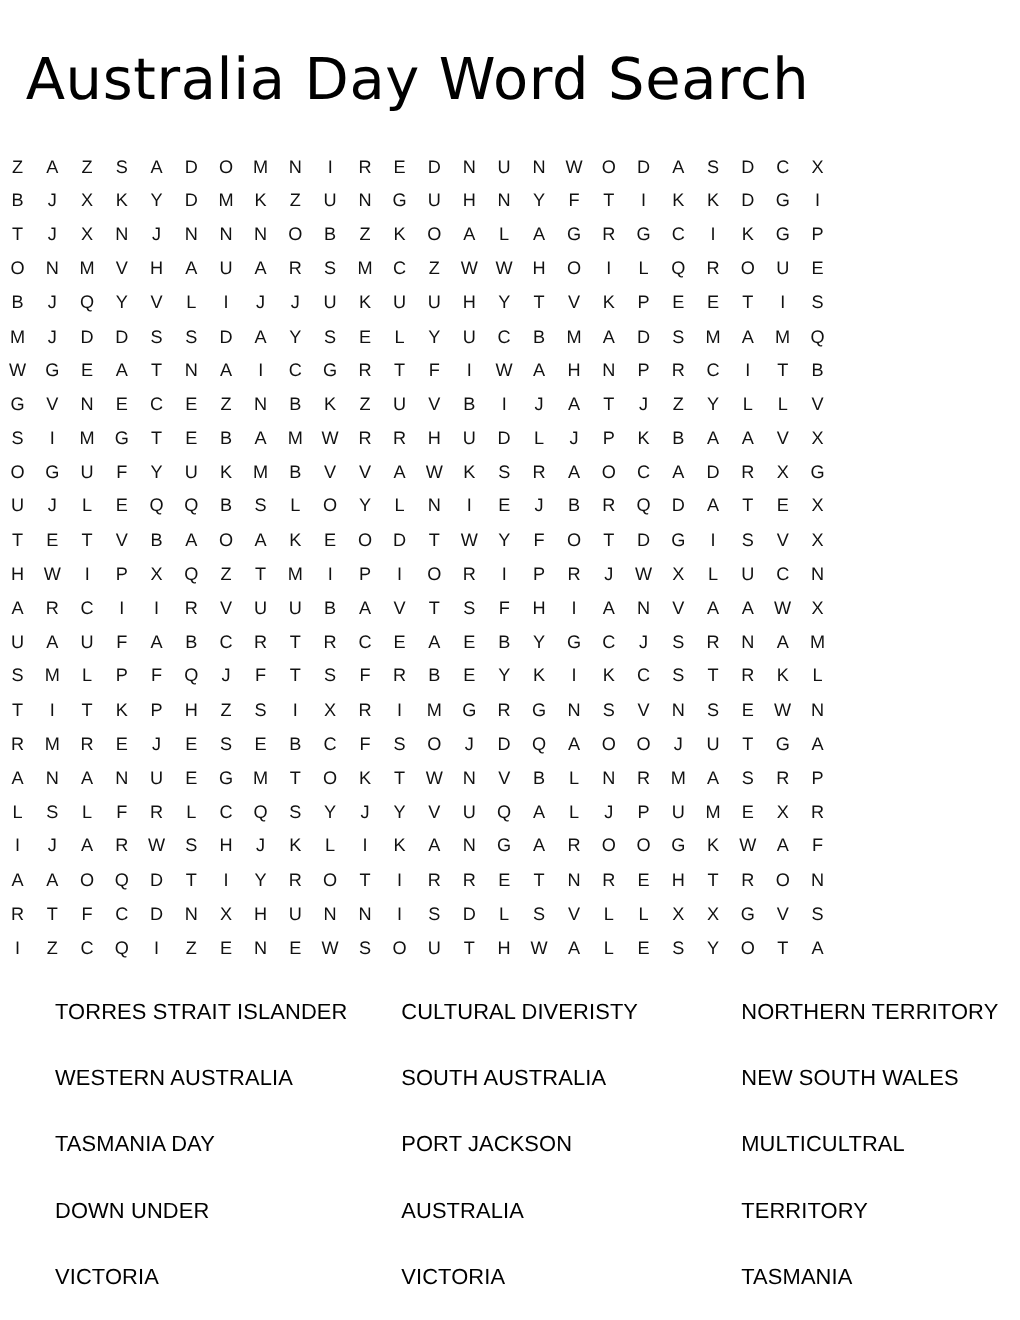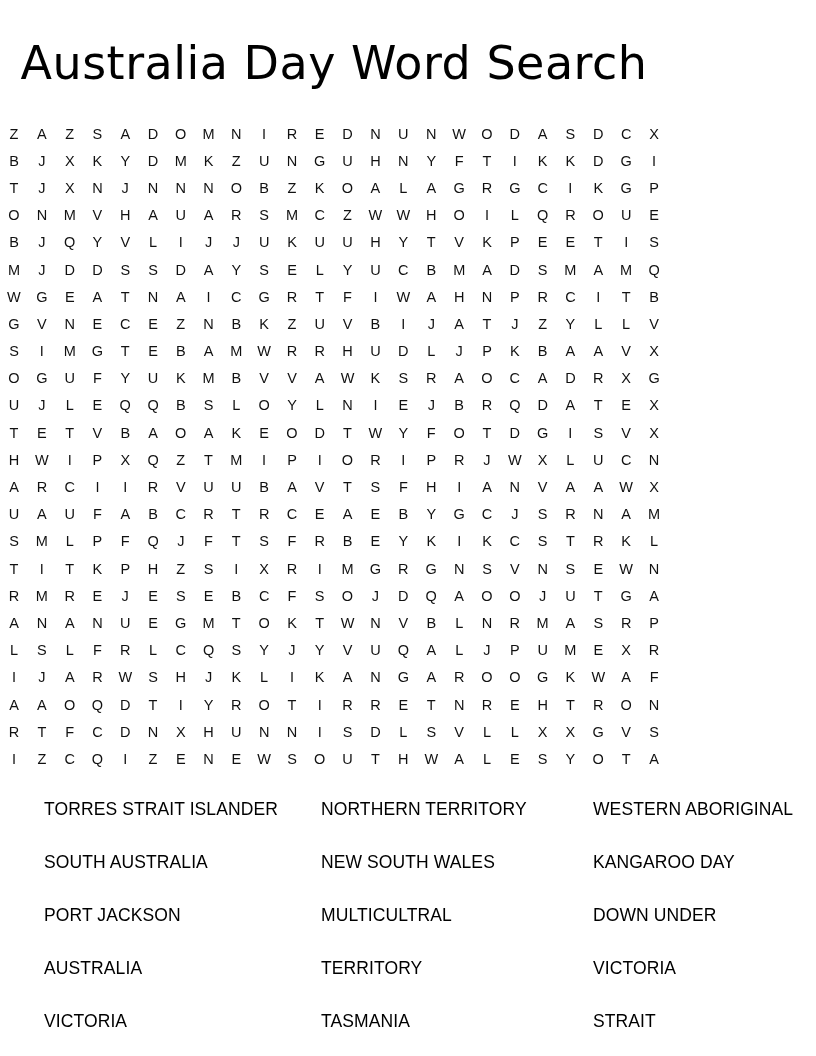--- a/index.html
+++ b/index.html
@@ -702,25 +702,26 @@
             <td>O</td>
             <td>T</td>
             <td>A</td>
           </tr>
         </tbody>
     </table>
   </div>
 
   <div class="words">
       <div class="word">TORRES STRAIT ISLANDER</div>
+      <div class="word">CULTURAL DIVERISTY</div>
       <div class="word">NORTHERN TERRITORY</div>
-      <div class="word">WESTERN ABORIGINAL</div>
+      <div class="word">WESTERN AUSTRALIA</div>
       <div class="word">SOUTH AUSTRALIA</div>
       <div class="word">NEW SOUTH WALES</div>
-      <div class="word">KANGAROO DAY</div>
+      <div class="word">TASMANIA DAY</div>
       <div class="word">PORT JACKSON</div>
       <div class="word">MULTICULTRAL</div>
       <div class="word">DOWN UNDER</div>
       <div class="word">AUSTRALIA</div>
       <div class="word">TERRITORY</div>
       <div class="word">VICTORIA</div>
       <div class="word">VICTORIA</div>
       <div class="word">TASMANIA</div>
       <div class="word">STRAIT</div>
       <div class="word">KOALA</div>

